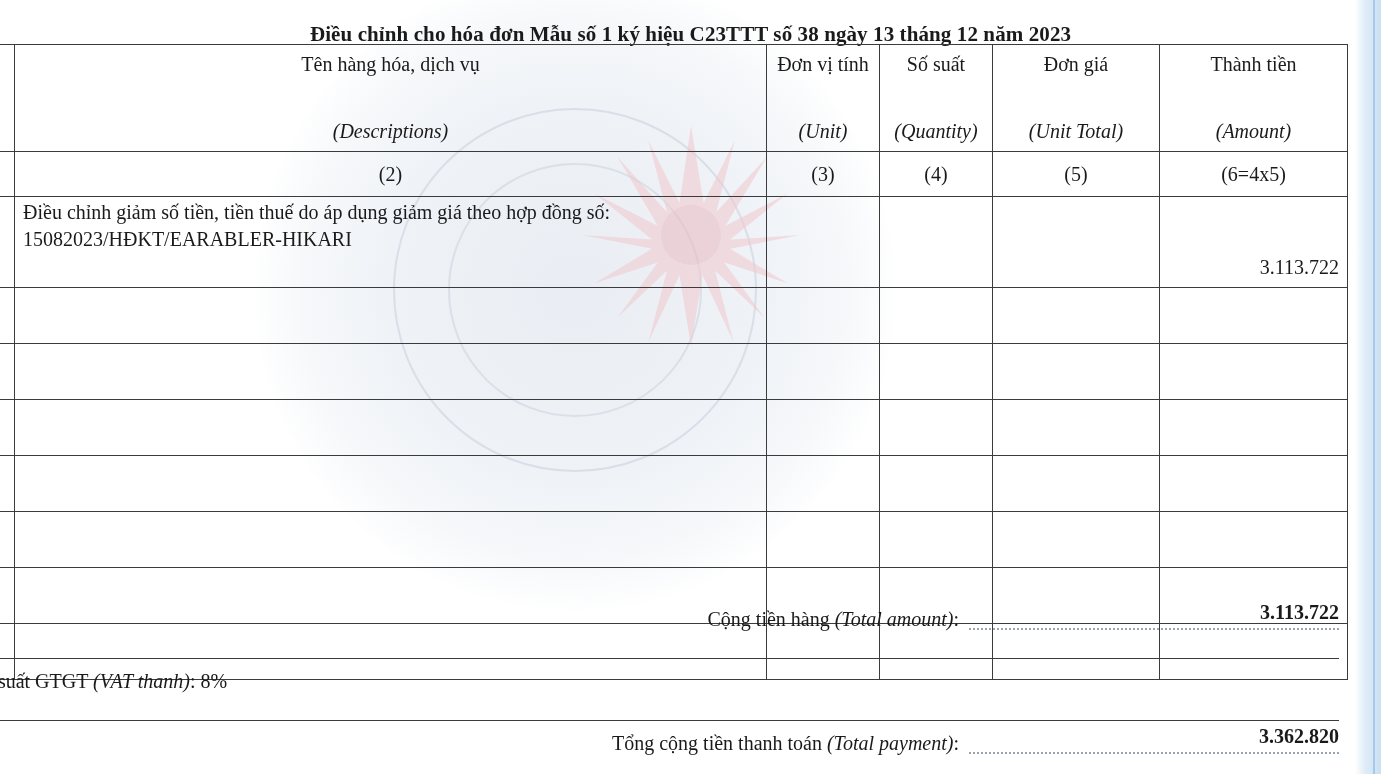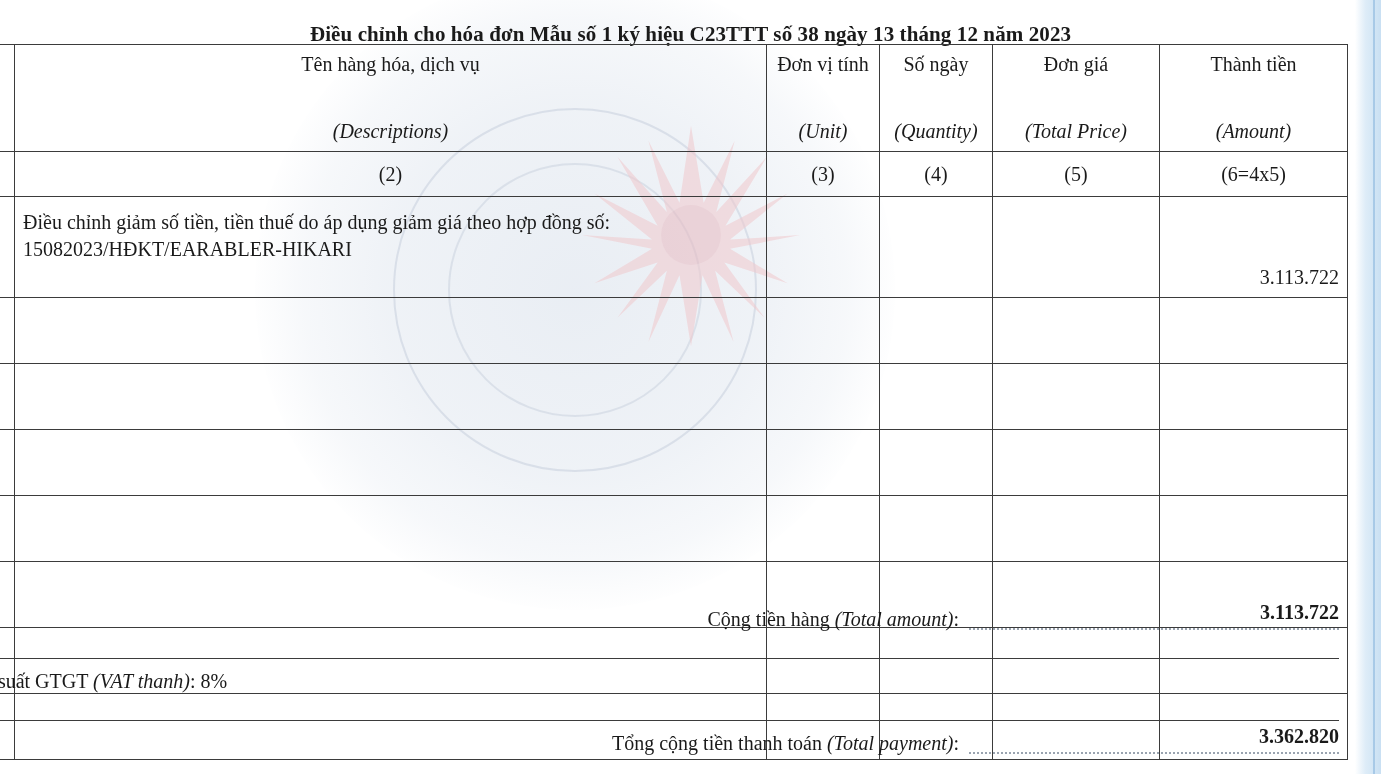--- a/index.html
+++ b/index.html
@@ -129,21 +129,21 @@
     display: block;
     margin-top: 41px;
   }
   .numrow td {
     height: 44px;
     text-align: center;
     font-weight: bold;
     font-size: 20px;
   }
   tbody td.desc {
-    padding: 12px 8px 8px 8px;
+    padding: 2px 8px 8px 8px;
     text-align: left;
     line-height: 1.35;
     vertical-align: top;
   }
   tbody td.amount {
     text-align: right;
     padding-right: 8px;
     vertical-align: bottom;
     padding-bottom: 8px;
   }
@@ -227,26 +227,26 @@
         <th></th>
         <th>
           <span>Tên hàng hóa, dịch vụ</span>
           <span class="en">(Descriptions)</span>
         </th>
         <th>
           <span>Đơn vị tính</span>
           <span class="en">(Unit)</span>
         </th>
         <th>
-          <span>Số ngày</span>
+          <span>Số suất</span>
           <span class="en">(Quantity)</span>
         </th>
         <th>
           <span>Đơn giá</span>
-          <span class="en">(Total Price)</span>
+          <span class="en">(Unit Total)</span>
         </th>
         <th>
           <span>Thành tiền</span>
           <span class="en">(Amount)</span>
         </th>
       </tr>
       <tr class="numrow">
         <td></td>
         <td>(2)</td>
         <td>(3)</td>

